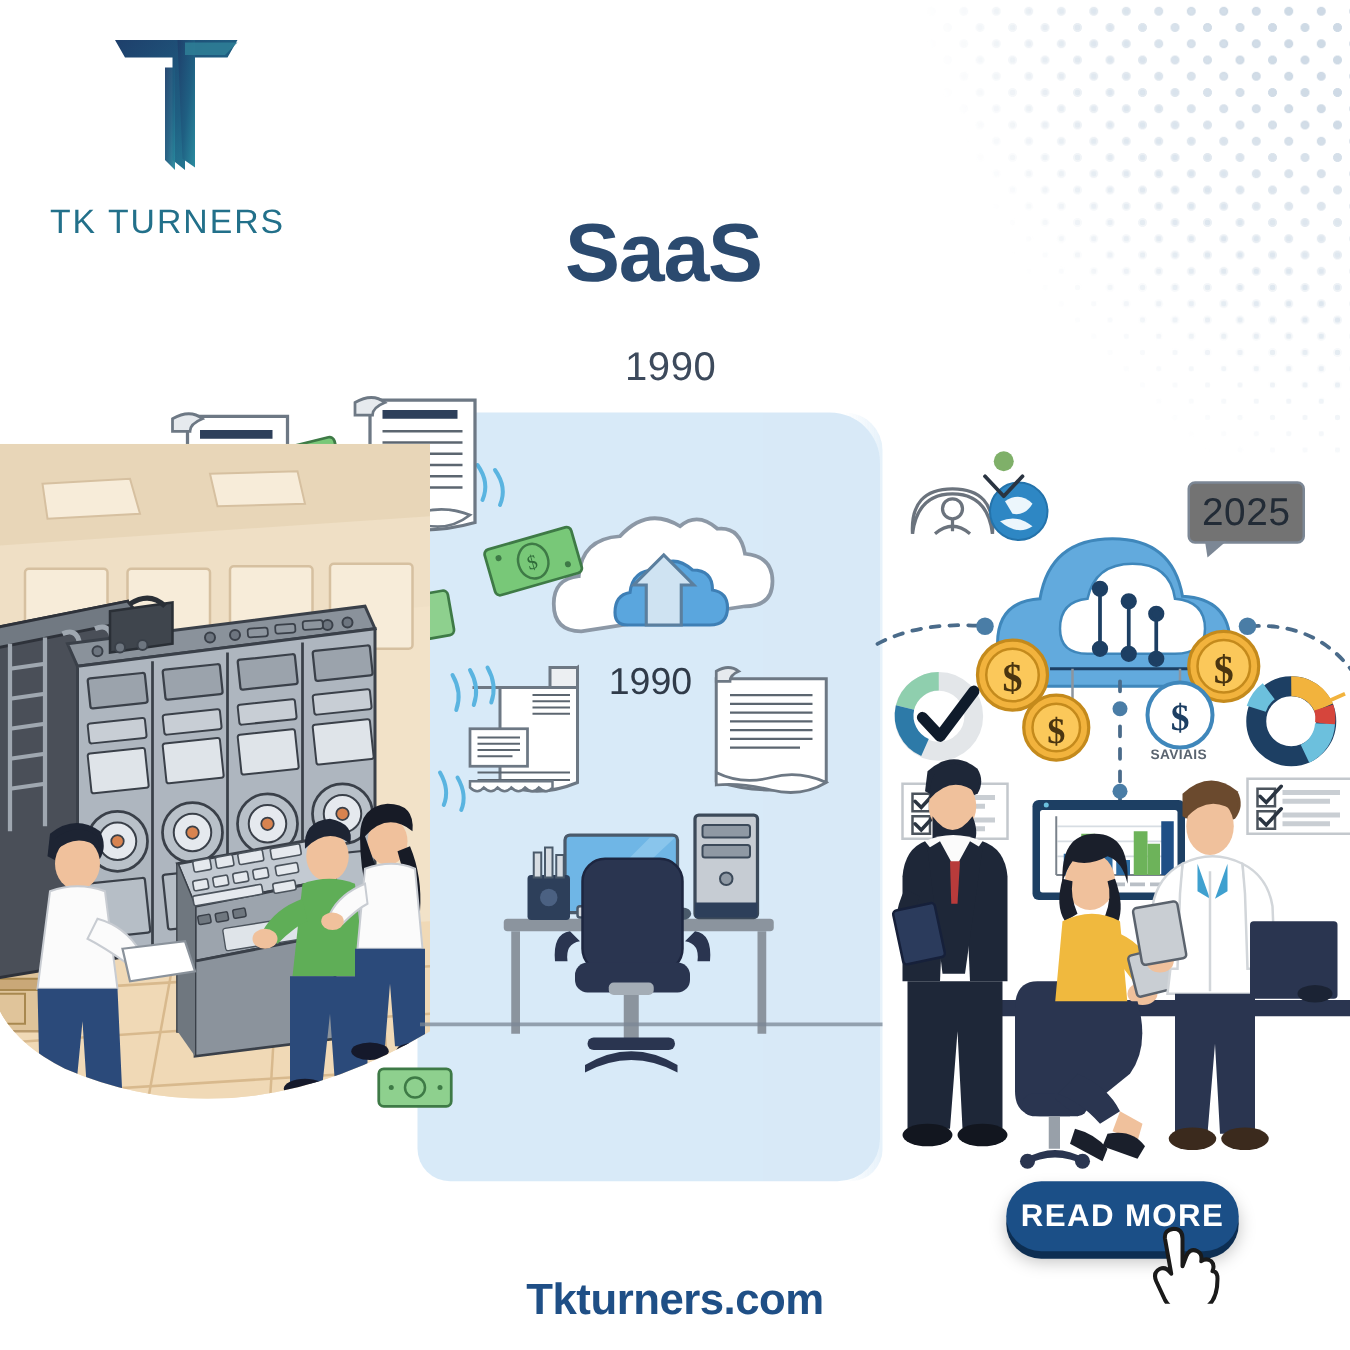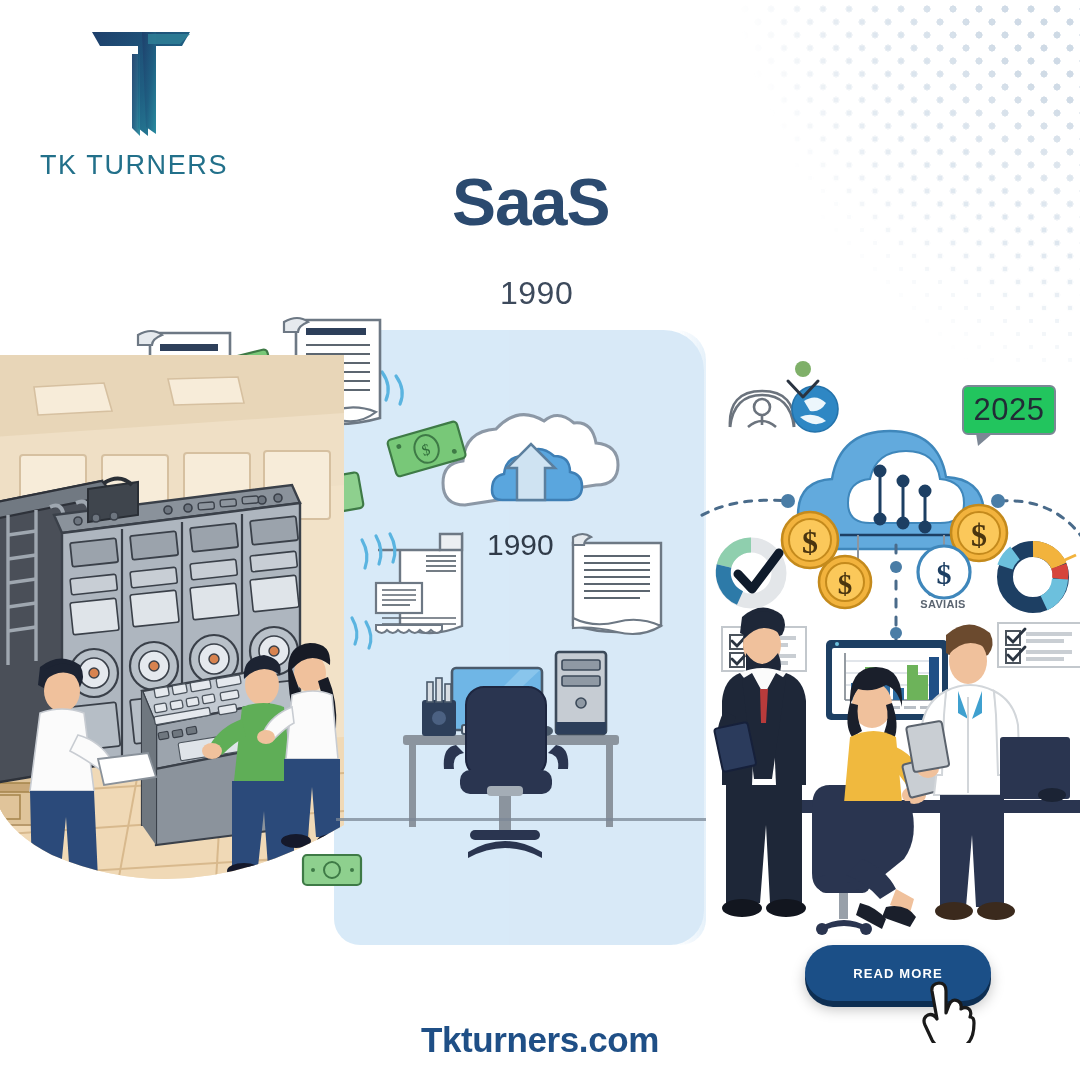--- a/index.html
+++ b/index.html
@@ -30,21 +30,21 @@
     background-size:26px 26px, 26px 26px;
     background-position:0 0, 13px 13px;
     -webkit-mask-image:radial-gradient(ellipse 430px 410px at 120% 12%, transparent 34%, rgba(0,0,0,.75) 62%, transparent 98%);
     mask-image:radial-gradient(ellipse 430px 410px at 120% 12%, transparent 34%, rgba(0,0,0,.75) 62%, transparent 98%);
   }
 
   
   .brand { position:absolute; left:40px; top:24px; width:250px; }
   .brand svg { display:block; margin-left:42px; }
   .brand-name {
-    margin-top:8px; font-size:27px; letter-spacing:1.6px;
+    margin-top:20px; font-size:27px; letter-spacing:1.6px;
     color:#22708a; font-weight:400; font-family:"Liberation Sans", sans-serif;
   }
 
   
   .saas-title {
     position:absolute; left:452px; top:164px;
     font-size:66px; font-weight:bold; color:#2b4a6f; letter-spacing:-1px;
   }
   .saas-year {
     position:absolute; left:500px; top:275px;
@@ -69,38 +69,38 @@
     overflow:hidden;
   }
   .floorline {
     position:absolute; left:336px; top:818px; width:370px; height:3px; background:#7b8795; opacity:.75;
   }
 
   
   .readmore-wrap { position:absolute; left:805px; top:945px; }
   .readmore {
     position:relative; width:186px; height:56px; border-radius:28px;
-    background:#1b4f87; border:none; color:#fff; font-size:13px;
+    background:#1b4f87; border:none; color:#fff; font-size:25px;
     font-weight:bold; letter-spacing:1.1px; cursor:pointer;
     box-shadow:0 6px 0 #0d2e52, 0 8px 14px rgba(0,0,0,.25);
     display:flex; align-items:center; justify-content:center;
   }
   .cursor-icon { position:absolute; left:116px; top:36px; }
 
   
   .footer-url {
     position:absolute; left:0; right:0; top:1020px; text-align:center;
     font-size:35px; font-weight:bold; color:#1f4f86; letter-spacing:-.4px;
   }
 
   
   .right-scene { position:absolute; left:700px; top:355px; width:382px; height:590px; }
   .year-bubble {
-    position:absolute; left:262px; top:30px; width:94px; height:50px;
-    border:2px solid #7c8795; border-radius:6px; background:#22c55e;
+    position:absolute; left:250px; top:30px; width:94px; height:50px;
+    border:2px solid #7c8795; border-radius:6px; background:#737373;
     display:flex; align-items:center; justify-content:center;
     font-size:31px; color:#222b36; letter-spacing:.5px;
   }
   .year-bubble::after{
     content:""; position:absolute; left:12px; bottom:-13px; width:0;height:0;
     border-left:2px solid transparent; border-top:13px solid #7c8795; border-right:15px solid transparent;
   }
   .cost-label {
     position:absolute; left:203px; top:232px; width:80px; text-align:center;
     font-size:11px; font-weight:bold; color:#5a6470; line-height:1.05; letter-spacing:.3px;

